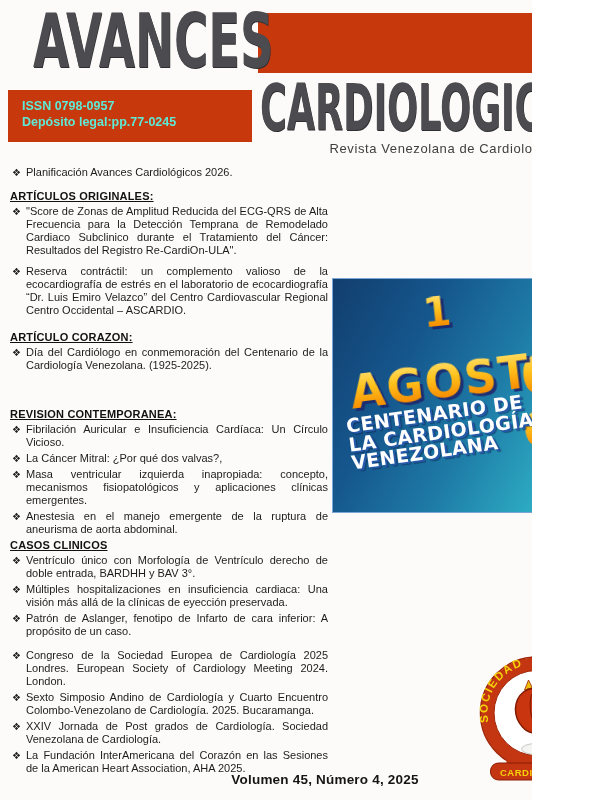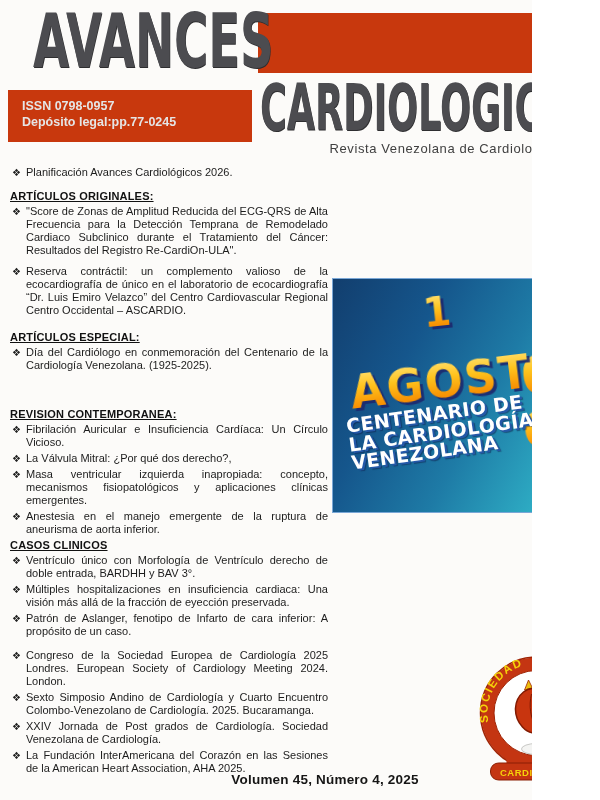--- a/index.html
+++ b/index.html
@@ -4,21 +4,21 @@
 <style>
   html,body{margin:0;padding:0;}
   .page{
     position:relative; width:532px; height:800px; overflow:hidden;
     background:#fcfbf9; font-family:"Liberation Sans", sans-serif;
   }
   
   .red-top{position:absolute; left:258px; top:13px; width:334px; height:60px; background:#c8380d;}
   .issn-bar{
     position:absolute; left:8px; top:90px; width:244px; height:52px; background:#c8380d;
-    color:#e5e5e5; font-size:12.5px; font-weight:bold; line-height:16px;
+    color:#5eead4; font-size:12.5px; font-weight:bold; line-height:16px;
     padding:8px 0 0 14px; box-sizing:border-box;
   }
   .title1{
     position:absolute; left:33px; top:4px; margin:0; white-space:nowrap;
     font-family:"DejaVu Sans", sans-serif; font-weight:800; font-size:74px; line-height:74px;
     color:#4c4c50; transform:scale(0.63,1); transform-origin:left top; letter-spacing:0px;
     text-shadow:1px 1px 0 #2e2e30;
   }
   .title2{
     position:absolute; left:260px; top:76px; margin:0; white-space:nowrap;
@@ -100,61 +100,61 @@
     </div>
 
     <div class="section sec-orig">
       <div class="toc-heading">ARTÍCULOS ORIGINALES:</div>
       <div class="toc-item">
         <span class="bullet">❖</span>
         <span class="item-text">"Score de Zonas de Amplitud Reducida del ECG-QRS de Alta Frecuencia para la Detección Temprana de Remodelado Cardiaco Subclinico durante el Tratamiento del Cáncer: Resultados del Registro Re-CardiOn-ULA".</span>
       </div>
       <div class="toc-item">
         <span class="bullet">❖</span>
-        <span class="item-text">Reserva contráctil: un complemento valioso de la ecocardiografía de único en el laboratorio de ecocardiografía “Dr. Luis Emiro Velazco” del Centro Cardiovascular Regional Centro Occidental – ASCARDIO.</span>
-      </div>
-    </div>
-
-    <div class="section">
-      <div class="toc-heading">ARTÍCULOS ESPECIAL:</div>
+        <span class="item-text">Reserva contráctil: un complemento valioso de la ecocardiografía de estrés en el laboratorio de ecocardiografía “Dr. Luis Emiro Velazco” del Centro Cardiovascular Regional Centro Occidental – ASCARDIO.</span>
+      </div>
+    </div>
+
+    <div class="section">
+      <div class="toc-heading">ARTÍCULO CORAZON:</div>
       <div class="toc-item">
         <span class="bullet">❖</span>
         <span class="item-text">Día del Cardiólogo en conmemoración del Centenario de la Cardiología Venezolana.  (1925-2025).</span>
       </div>
     </div>
 
     <div class="section sec-revision">
       <div class="toc-heading">REVISION CONTEMPORANEA:</div>
       <div class="toc-item">
         <span class="bullet">❖</span>
         <span class="item-text">Fibrilación Auricular e Insuficiencia Cardíaca: Un Círculo Vicioso.</span>
       </div>
       <div class="toc-item">
         <span class="bullet">❖</span>
-        <span class="item-text">La Válvula Mitral: ¿Por qué dos derecho?,</span>
+        <span class="item-text">La Cáncer Mitral: ¿Por qué dos valvas?,</span>
       </div>
       <div class="toc-item">
         <span class="bullet">❖</span>
         <span class="item-text">Masa ventricular izquierda inapropiada: concepto, mecanismos fisiopatológicos y aplicaciones clínicas emergentes.</span>
       </div>
       <div class="toc-item">
         <span class="bullet">❖</span>
-        <span class="item-text">Anestesia en el manejo emergente de la ruptura de aneurisma de aorta inferior.</span>
+        <span class="item-text">Anestesia en el manejo emergente de la ruptura de aneurisma de aorta abdominal.</span>
       </div>
     </div>
 
     <div class="section">
       <div class="toc-heading">CASOS CLINICOS</div>
       <div class="toc-item">
         <span class="bullet">❖</span>
         <span class="item-text">Ventrículo único con Morfología de Ventrículo derecho de doble entrada, BARDHH y BAV 3°.</span>
       </div>
       <div class="toc-item">
         <span class="bullet">❖</span>
-        <span class="item-text">Múltiples hospitalizaciones en insuficiencia cardiaca: Una visión más allá de la fracción de eyección preservada.</span>
+        <span class="item-text">Múltiples hospitalizaciones en insuficiencia cardiaca: Una visión más allá de la clínicas de eyección preservada.</span>
       </div>
       <div class="toc-item">
         <span class="bullet">❖</span>
         <span class="item-text">Patrón de Aslanger, fenotipo de Infarto de cara inferior: A propósito de un caso.</span>
       </div>
     </div>
 
     <div class="section">
       <div class="toc-item">
         <span class="bullet">❖</span>

